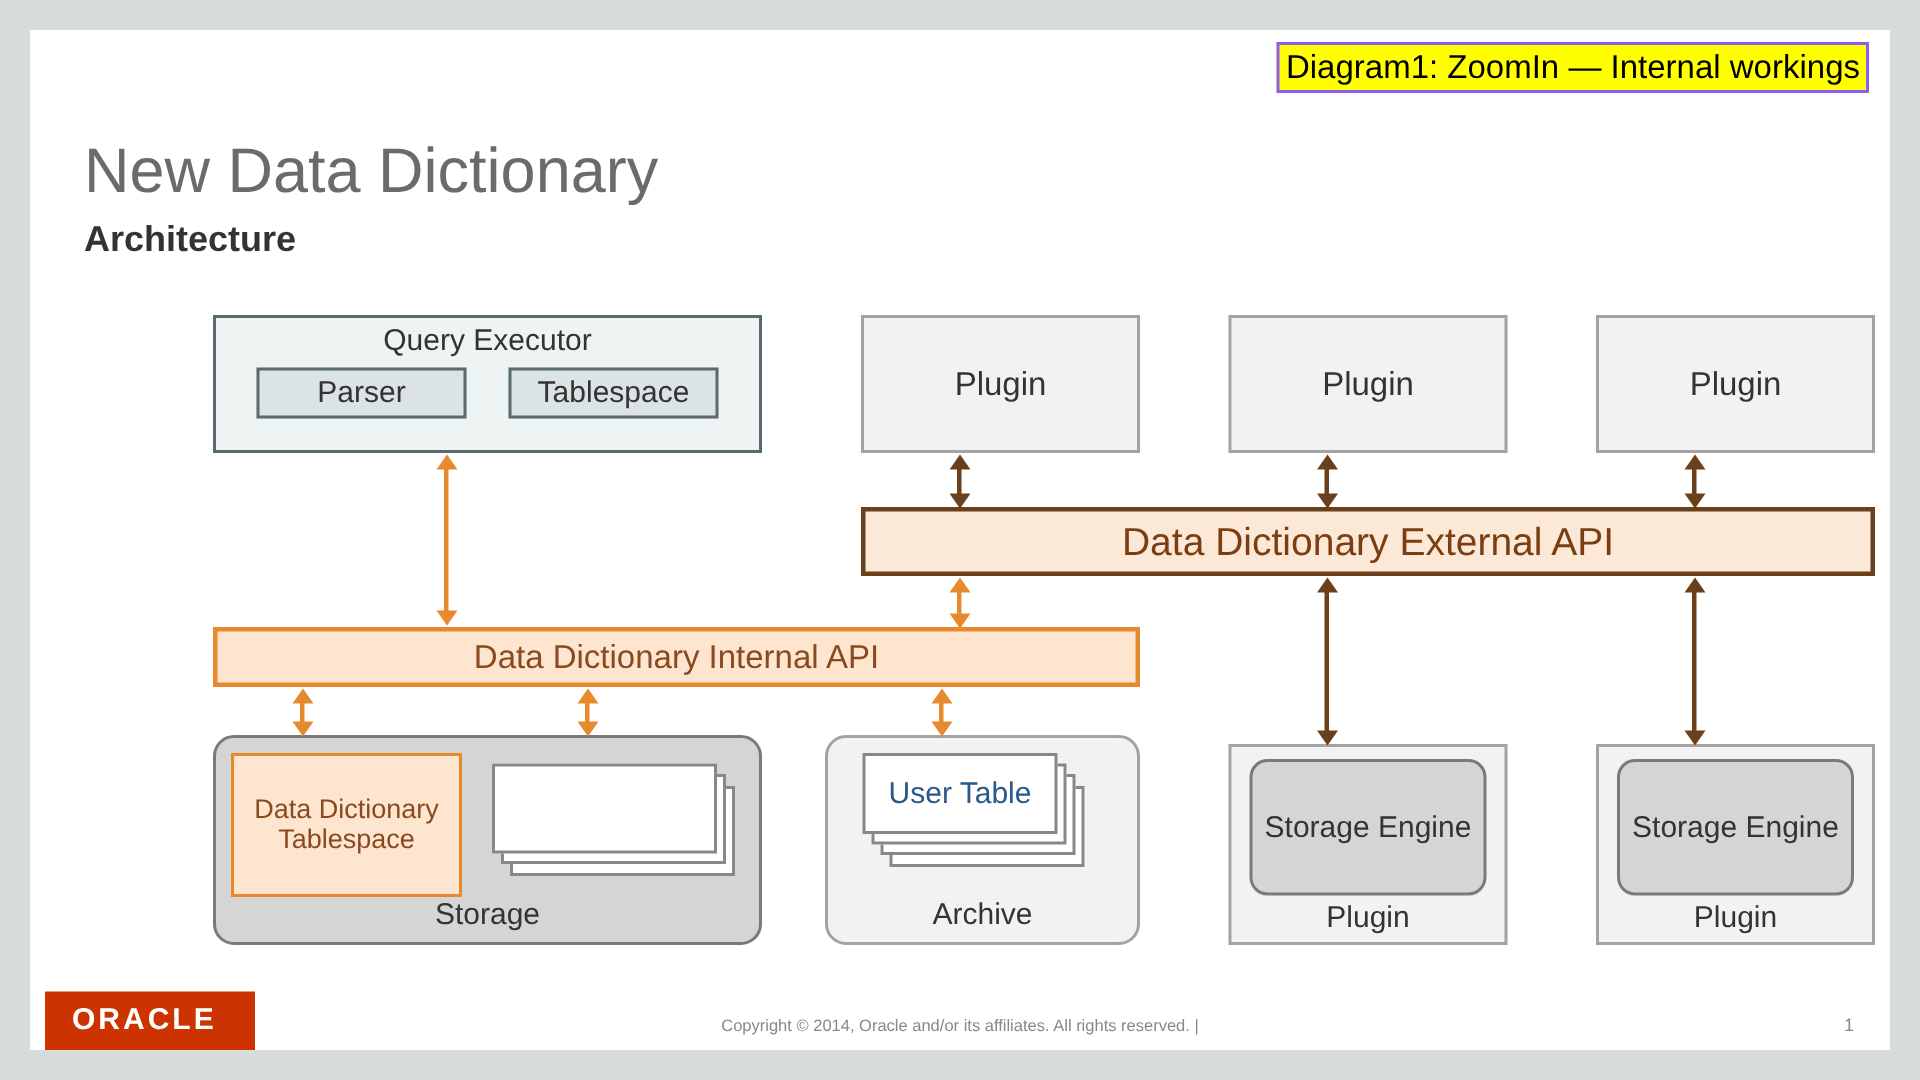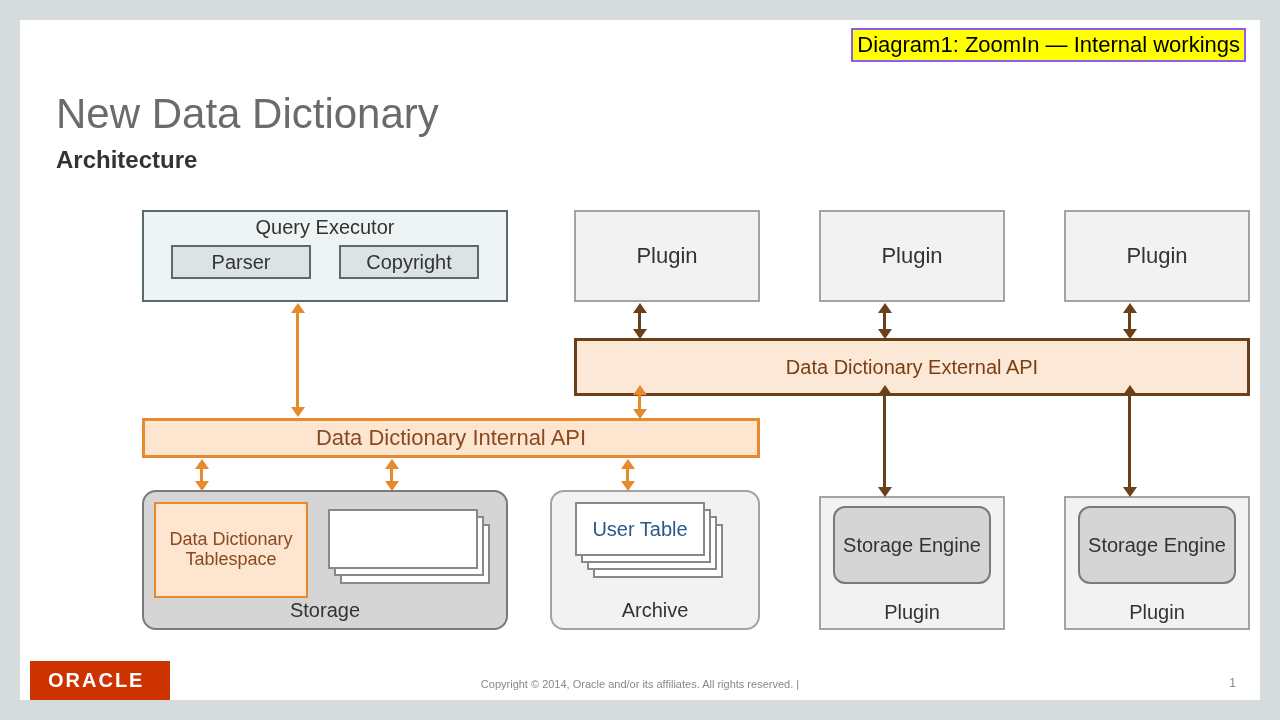--- a/index.html
+++ b/index.html
@@ -47,23 +47,23 @@
     align-items: center; justify-content: center; font-size: 20px;
   }
   
   .topplugin {
     width: 186px; height: 92px; top: 190px;
     background: #f2f2f2; border: 2px solid #a3a3a3; font-size: 22px;
   }
   .tp1 { left: 526px; } .tp2 { left: 771px; } .tp3 { left: 1016px; }
   
   .extapi {
-    left: 526px; top: 318px; width: 676px; height: 58px;
+    left: 526px; top: 318px; width: 676px; height: 46px;
     background: #fce8d6; border: 3px solid #6b3f1a;
-    font-size: 20px; color: #7a3e12;
+    font-size: 26px; color: #7a3e12;
   }
   
   .intapi {
     left: 94px; top: 398px; width: 618px; height: 40px;
     background: #fde5cf; border: 3px solid #e78a2e;
     font-size: 22px; color: #8a4a1f;
   }
   
   .innodb {
     left: 94px; top: 470px; width: 366px; height: 140px;
@@ -94,21 +94,21 @@
   .archive .stk { position: absolute; top: 10px; left: 0; right: 0; display: flex; justify-content: center; text-align: center; }
   .ut-stack { position: relative; width: 160px; height: 84px; }
   
   .pcont {
     width: 186px; height: 134px; top: 476px;
     background: #f2f2f2; border: 2px solid #a3a3a3;
     flex-direction: column; justify-content: flex-end; padding-bottom: 4px;
   }
   .pc1 { left: 771px; } .pc2 { left: 1016px; }
   .sebox {
-    position: absolute; top: 8px; left: 12px; right: 12px; height: 78px;
+    position: absolute; top: 8px; left: 12px; right: 12px; height: 91px;
     background: #d5d5d5; border: 2px solid #7a7a7a; border-radius: 12px;
     display: flex; align-items: center; justify-content: center;
     text-align: center; font-size: 20px; line-height: 1.1;
   }
   
   .arrow {
     position: absolute; background: currentColor;
   }
   .arrow.vert { width: 3px; }
   .arrow.vert::before, .arrow.vert::after {
@@ -142,21 +142,21 @@
 
   <div class="badge">Diagram1:  ZoomIn — Internal workings</div>
 
   <div class="title">New Data Dictionary</div>
   <div class="subtitle">Architecture</div>
 
   <div class="box qexec">
     <div>Query Executor</div>
     <div class="subrow">
       <div class="subbox">Parser</div>
-      <div class="subbox">Copyright</div>
+      <div class="subbox">Tablespace</div>
     </div>
   </div>
 
   <div class="box topplugin tp1">Plugin</div>
   <div class="box topplugin tp2">Plugin</div>
   <div class="box topplugin tp3">Plugin</div>
 
   <div class="box extapi">Data Dictionary External API</div>
 
   <div class="box intapi">Data Dictionary Internal API</div>

